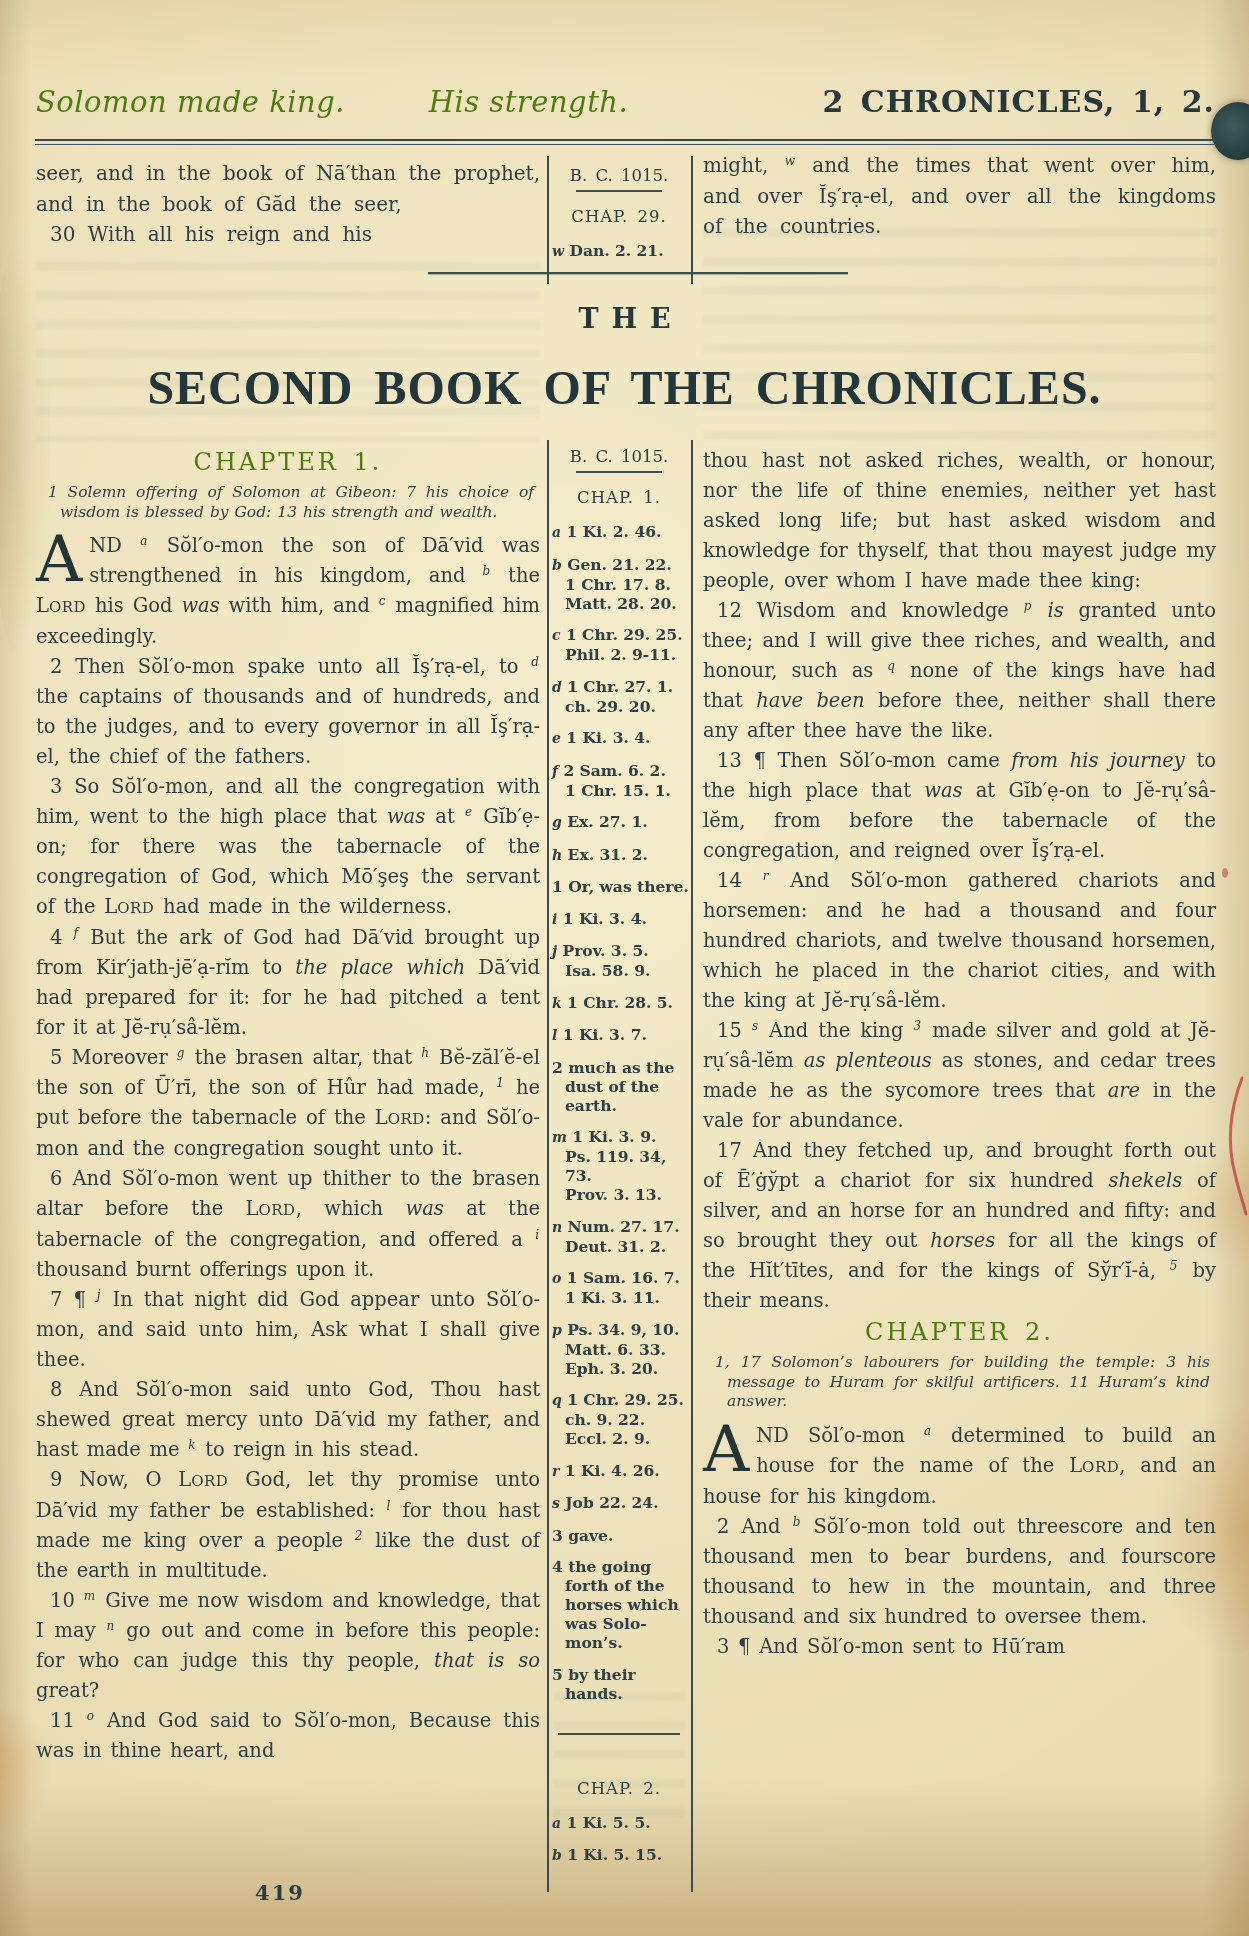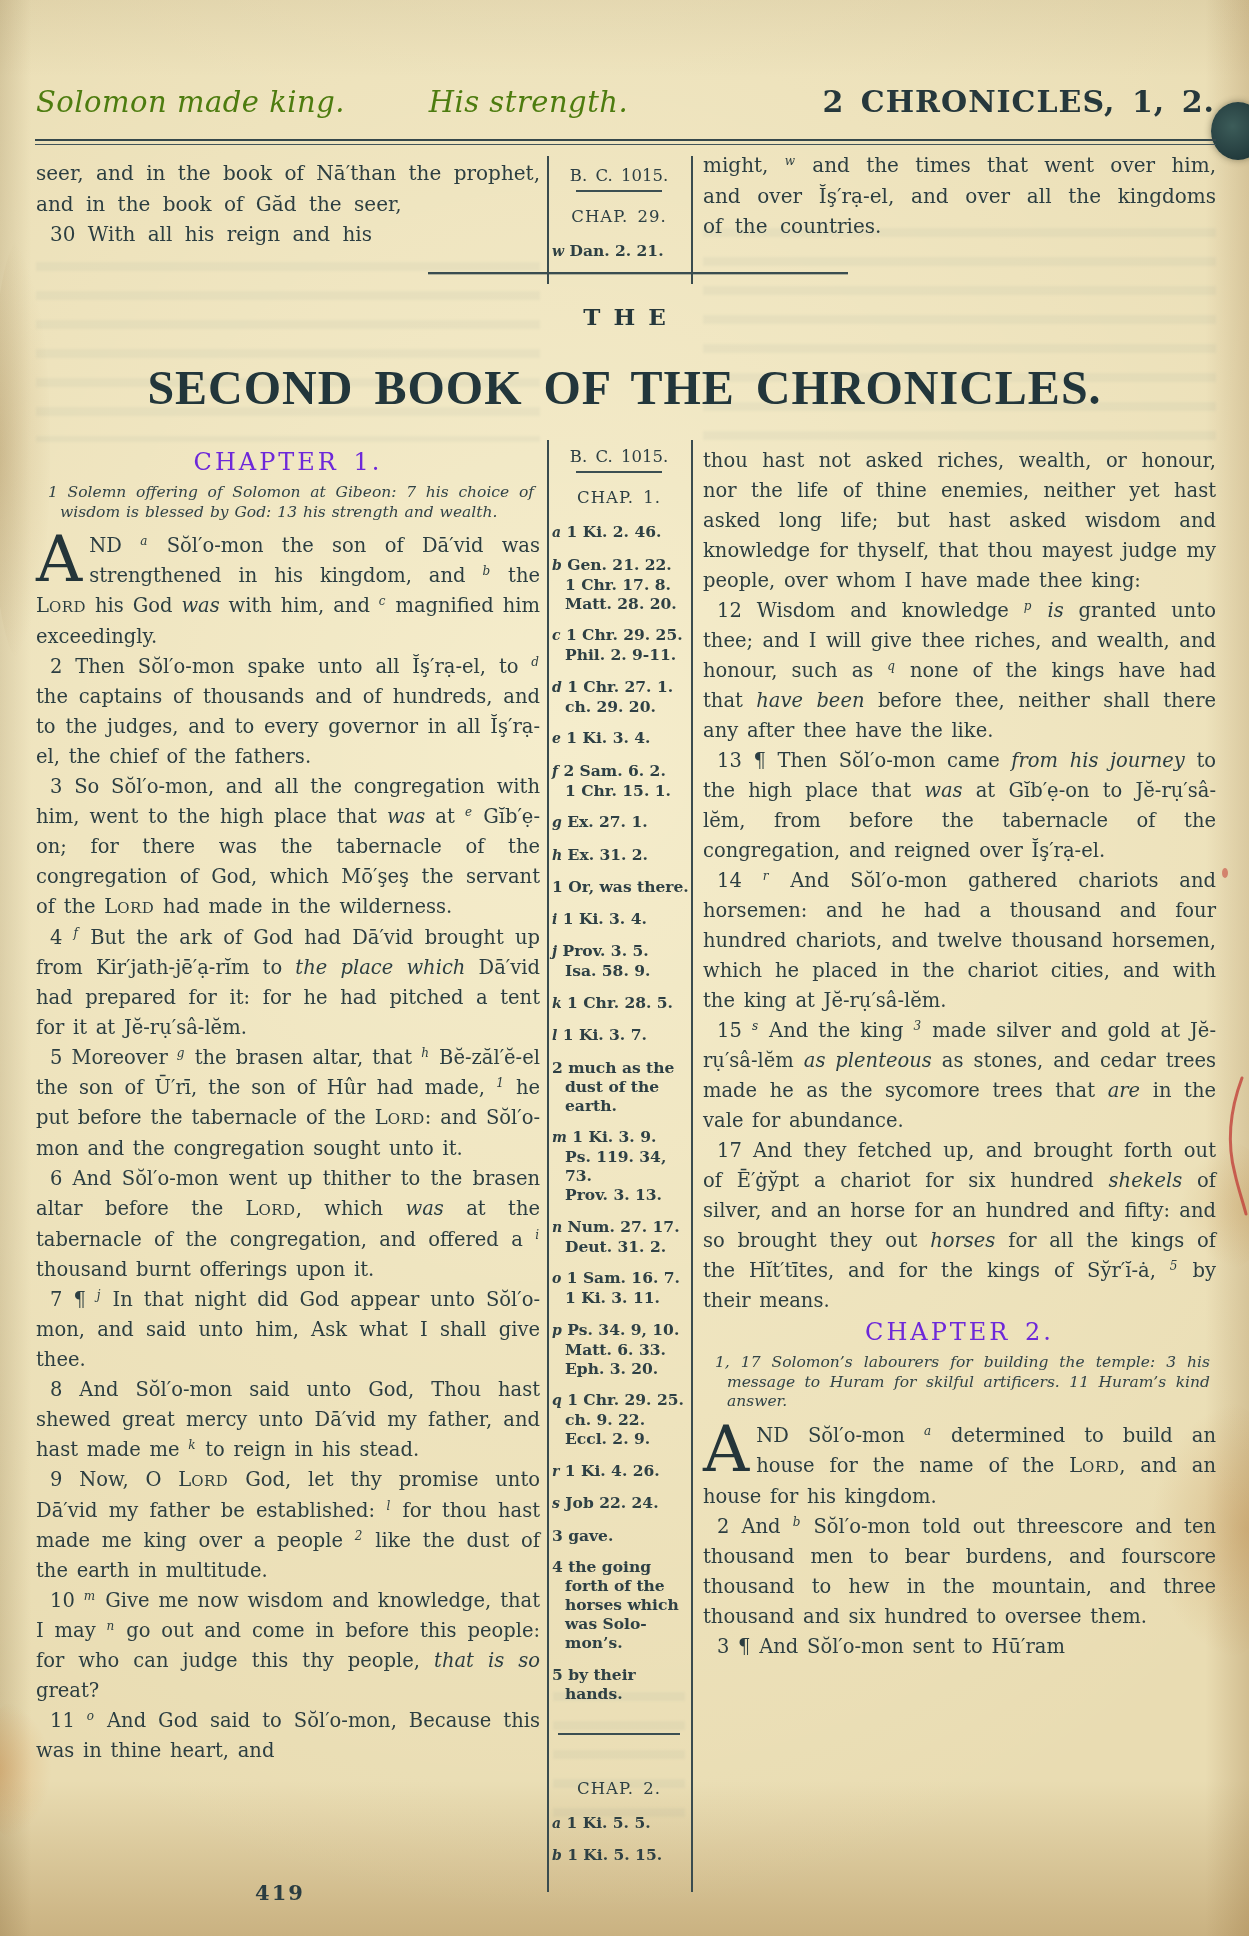--- a/index.html
+++ b/index.html
@@ -45,42 +45,42 @@
     border-top:2.5px solid #36484b;border-bottom:1px solid #42555a;
   }
 
   .vrule{position:absolute;width:0;border-left:2px solid #3a4c4f;z-index:3;}
   #vr1{left:547px;top:156px;height:128px;}
   #vr2{left:691px;top:156px;height:128px;}
   #vr3{left:547px;top:440px;height:1452px;}
   #vr4{left:691px;top:440px;height:1452px;}
 
   .section-rule{position:absolute;left:428px;top:272px;width:420px;z-index:3;border-top:2.5px solid #3a4d50;box-shadow:0 1px 0 rgba(58,77,80,.35);}
-  .the-kicker{position:absolute;left:0;width:1249px;top:303px;z-index:3;text-align:center;font-size:23px;font-weight:bold;letter-spacing:13px;text-indent:13px;color:#26383c;}
+  .the-kicker{position:absolute;left:0;width:1249px;top:303px;z-index:3;text-align:center;font-size:27px;font-weight:bold;letter-spacing:13px;text-indent:13px;color:#26383c;}
   .book-title{
     position:absolute;left:0;width:1249px;top:360px;z-index:3;text-align:center;
     font-family:"Liberation Serif","DejaVu Serif",serif;
     font-size:48px;font-weight:bold;letter-spacing:1px;word-spacing:8px;color:#22363b;
   }
 
   .textcol{position:absolute;z-index:3;}
   .cont-left{left:36px;top:158px;width:504px;}
   .cont-right{left:703px;top:150px;width:513px;}
   .col-left{left:36px;top:446px;width:504px;}
   .col-right{left:703px;top:446px;width:513px;}
 
   .verse{margin:0;text-align:justify;font-size:19.5px;line-height:30px;text-indent:14px;word-spacing:2.5px;}
   .cont-left .verse,.cont-right .verse{font-size:20px;line-height:30.5px;word-spacing:6px;}
   .verse.cont{text-indent:0;}
   .verse sup{font-style:italic;font-size:12px;line-height:0;vertical-align:7px;margin-right:1px;}
   .sc{font-size:15px;letter-spacing:.5px;}
   .dropcap{float:left;font-size:64px;line-height:50px;padding:3px 7px 0 0;color:#243539;}
   .verse.drop{text-indent:0;}
 
-  .chap-heading{margin:2px 0 7px;text-align:center;font-size:24px;font-weight:normal;letter-spacing:3px;word-spacing:4px;color:#6d28d9;}
+  .chap-heading{margin:2px 0 7px;text-align:center;font-size:24px;font-weight:normal;letter-spacing:3px;word-spacing:4px;color:#4d7c0f;}
   .chap-summary{margin:0 6px 9px 12px;font-style:italic;font-size:15.5px;line-height:19.5px;text-align:justify;padding-left:12px;text-indent:-12px;word-spacing:1px;color:#31434а;color:#314347;}
 
   .ref-col{position:absolute;z-index:3;width:134px;font-size:15.5px;line-height:19px;color:#2e4044;}
   #cont-refs{left:552px;top:166px;}
   #main-refs{left:552px;top:447px;}
   .bc-date{text-align:center;font-size:16.5px;word-spacing:3px;margin-bottom:5px;}
   .ref-rule{border-top:2px solid #3c4f52;width:86px;margin:5px auto 15px;}
   .ref-rule.wide{width:122px;margin:30px auto 44px;}
   .ref-chap{text-align:center;font-size:16.5px;letter-spacing:1px;word-spacing:3px;margin-bottom:15px;}
   .ref-block{margin-bottom:12.5px;font-weight:bold;}

